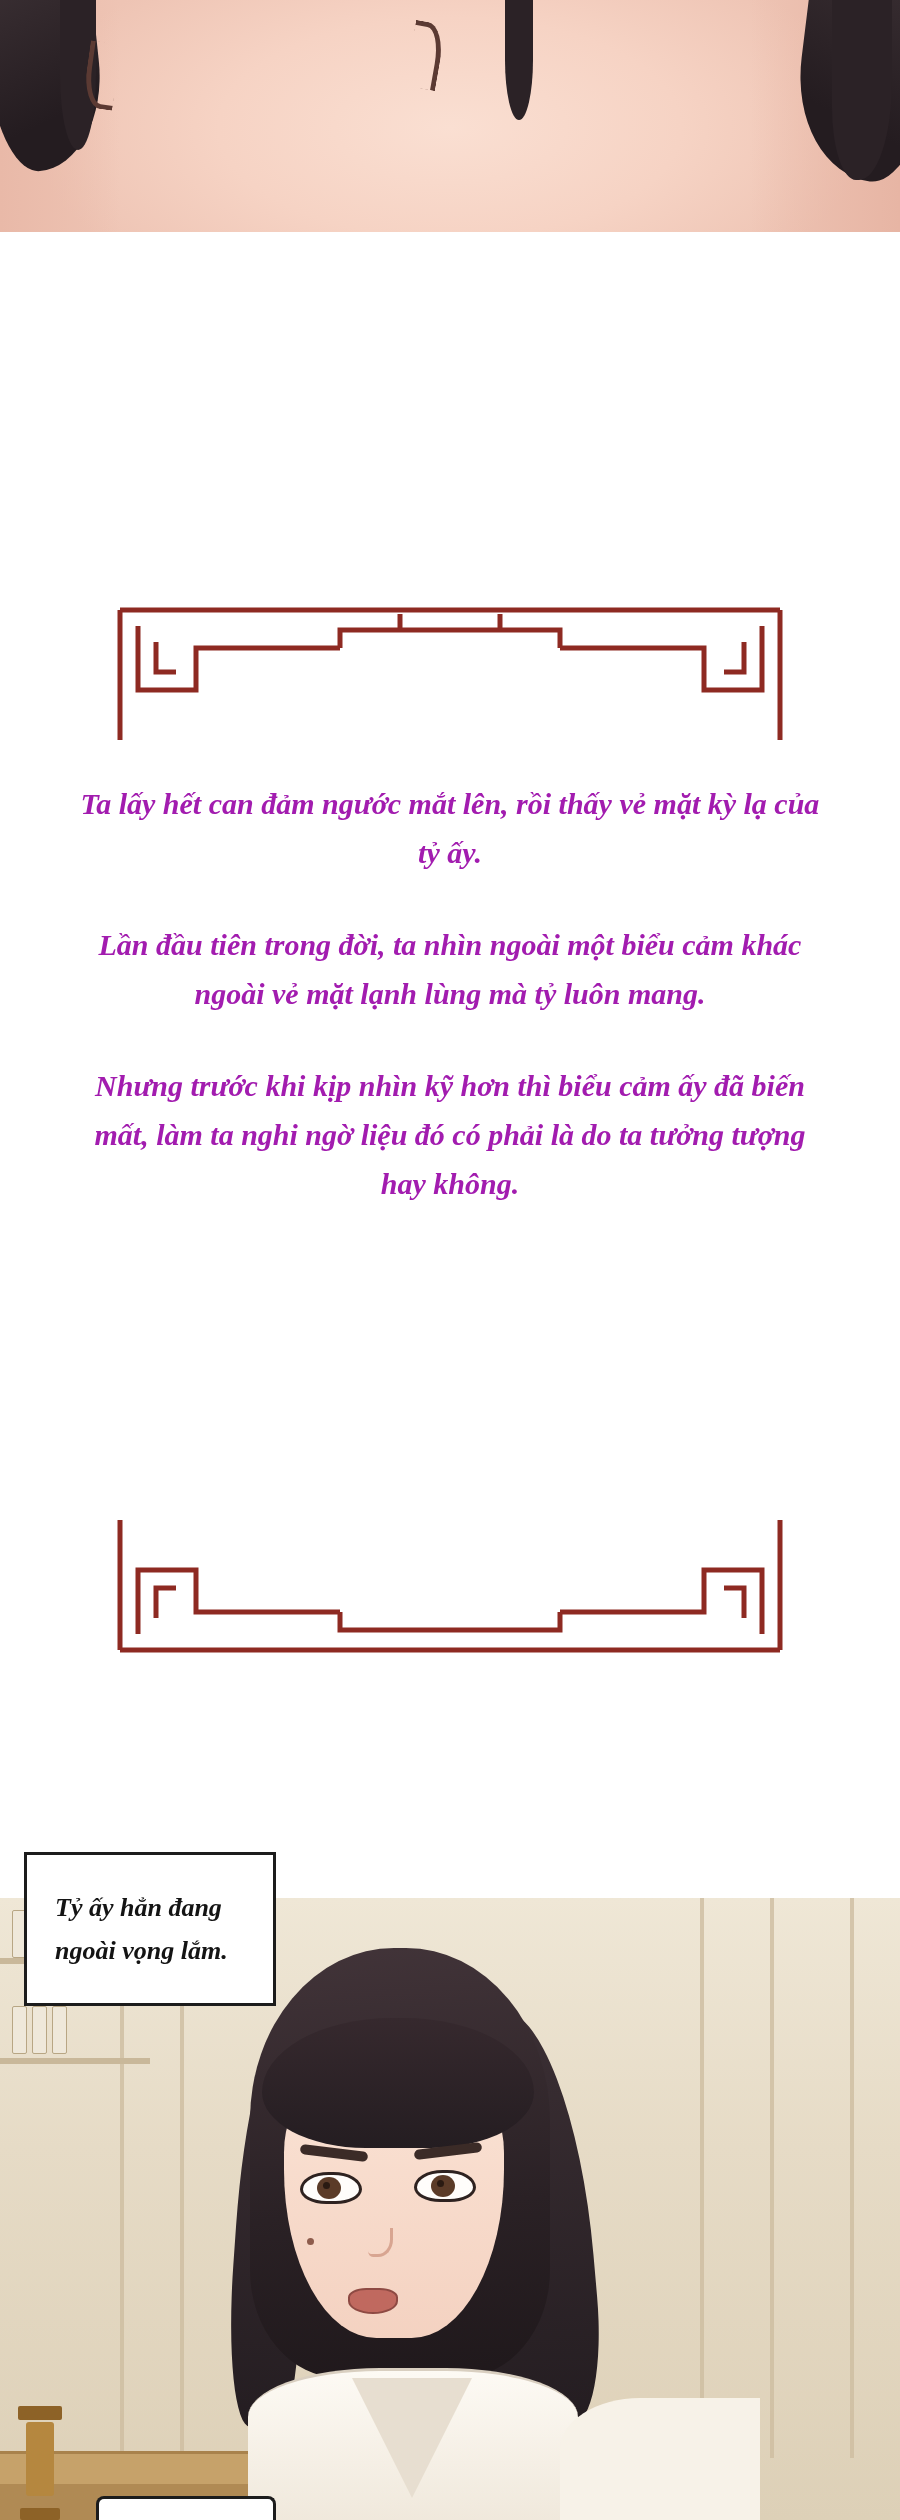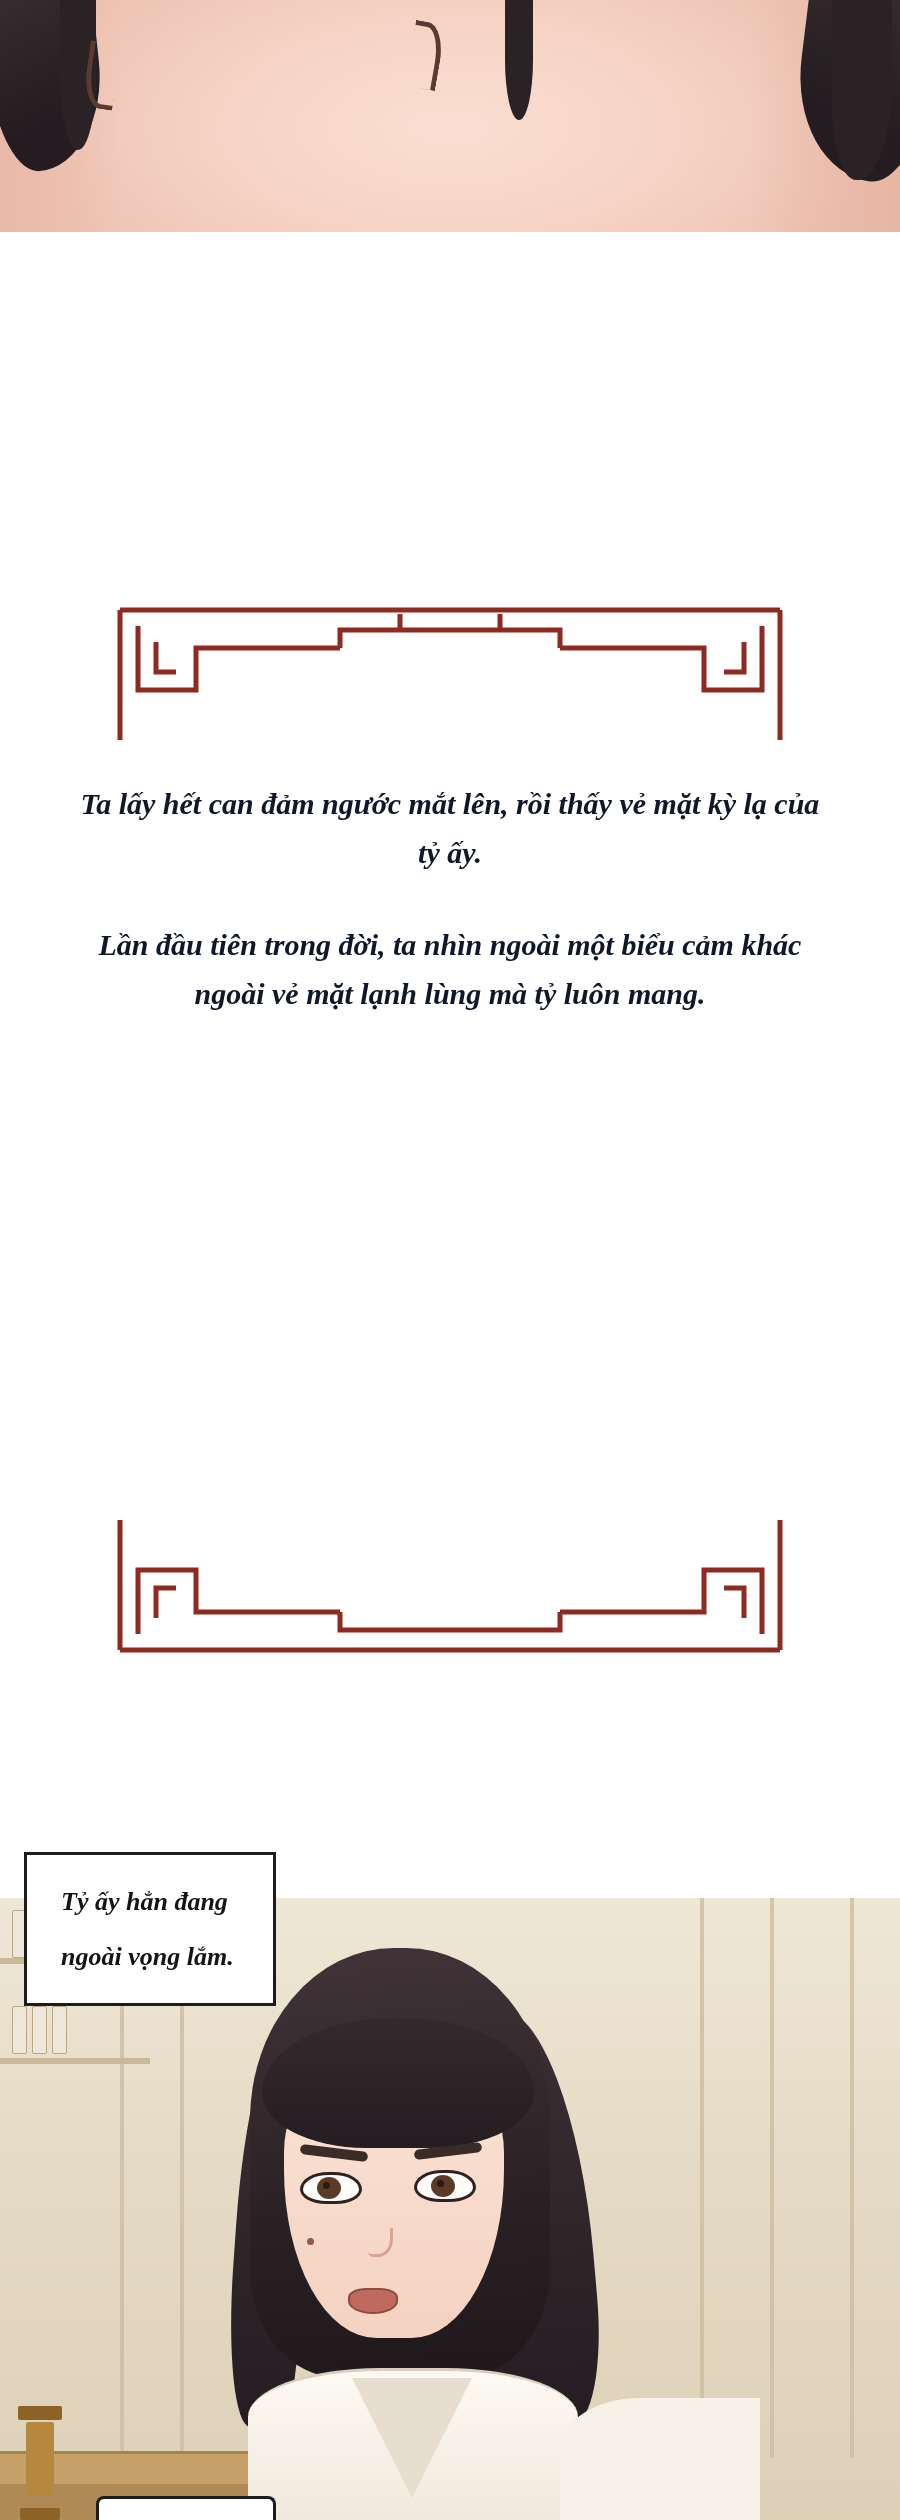--- a/index.html
+++ b/index.html
@@ -97,21 +97,21 @@
   }
   .ornament.top { top: 40px; }
   .ornament.bottom { top: 960px; }
 
   .narration-text {
     position: absolute;
     left: 70px;
     top: 220px;
     width: 760px;
     text-align: center;
-    color: #0f172a;
+    color: #a21caf;
     font-size: 30px;
     line-height: 1.62;
     font-style: italic;
     font-family: "Liberation Serif", serif;
     font-weight: 700;
   }
   .narration-text p {
     margin: 0 0 44px 0;
   }
   .narration-text p:last-child { margin-bottom: 0; }
@@ -346,21 +346,21 @@
     height: 154px;
     background: #ffffff;
     border: 3px solid #1c1c1c;
     box-sizing: border-box;
     display: flex;
     flex-direction: column;
     justify-content: center;
     padding: 0 26px;
   }
   .speech-box p {
-    margin: 8px;
+    margin: 2px;
     font-size: 26px;
     line-height: 1.5;
     font-style: italic;
     font-weight: 700;
     color: #141414;
     font-family: "Liberation Serif", serif;
   }
   .speech-box-2 {
     position: absolute;
     left: 96px;
@@ -409,20 +409,21 @@
         <path d="M634 42 L634 72 L614 72"></path>
         <path d="M230 48 L230 30 L450 30 L450 48"></path>
         <path d="M290 30 L290 14"></path>
         <path d="M390 30 L390 14"></path>
       </g>
     </svg>
 
     <div class="narration-text">
       <p>Ta lấy hết can đảm ngước mắt lên, rồi thấy vẻ mặt kỳ lạ của tỷ ấy.</p>
       <p>Lần đầu tiên trong đời, ta nhìn ngoài một biểu cảm khác ngoài vẻ mặt lạnh lùng mà tỷ luôn mang.</p>
+      <p>Nhưng trước khi kịp nhìn kỹ hơn thì biểu cảm ấy đã biến mất, làm ta nghi ngờ liệu đó có phải là do ta tưởng tượng hay không.</p>
     </div>
 
     <svg class="ornament bottom" viewBox="0 0 680 140">
       <g fill="none" stroke="#8e2a22" stroke-width="5">
         <path d="M10 130 L10 0"></path>
         <path d="M10 130 L670 130"></path>
         <path d="M670 130 L670 0"></path>
         <path d="M28 114 L28 50 L86 50 L86 92 L230 92"></path>
         <path d="M652 114 L652 50 L594 50 L594 92 L450 92"></path>
         <path d="M46 98 L46 68 L66 68"></path>

